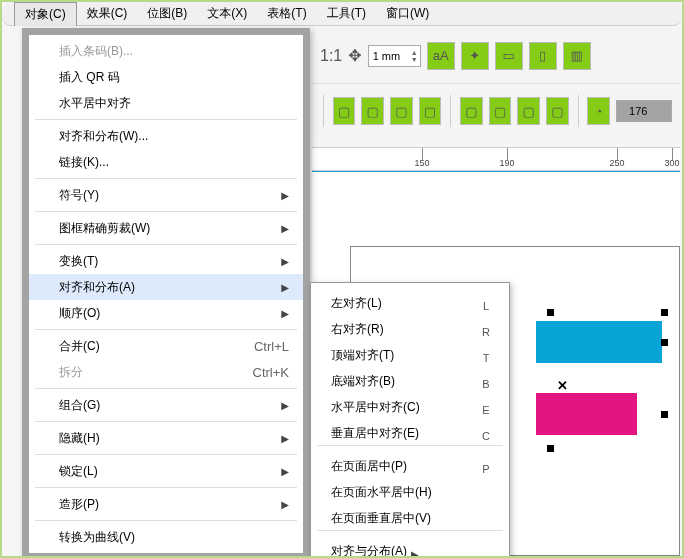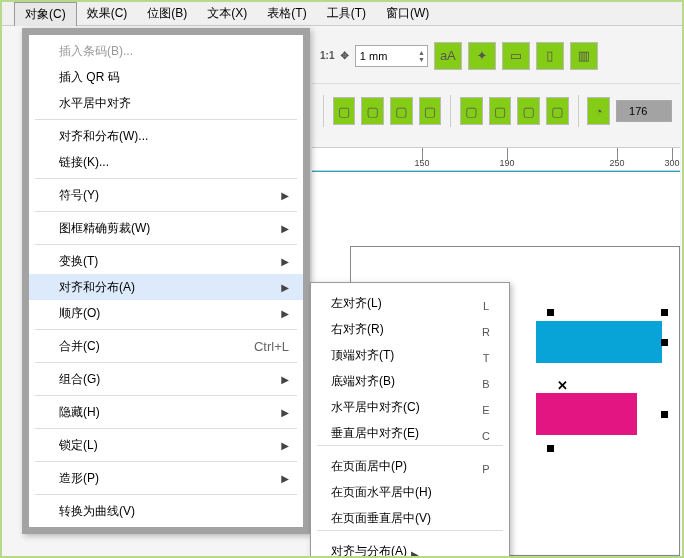--- a/index.html
+++ b/index.html
@@ -1,33 +1,33 @@
 <!DOCTYPE html>
 <html><head>
 <meta charset="utf-8">
 <style>
   * { box-sizing: border-box; margin: 0; padding: 0; font-family: "Microsoft YaHei", "SimSun", sans-serif; }
   html, body { width: 684px; height: 558px; overflow: hidden; }
   body { background: #f5f5f5; border: 2px solid #b7d98a; position: relative; }
 
   .menubar {
     display: flex; background: #f0f0f0; border-bottom: 1px solid #ccc;
-    height: 24px; align-items: center; padding-left: 12px; font-size: 12px;
+    height: 24px; align-items: center; padding-left: 12px; font-size: 12px; border-radius: 9px;
   }
   .menubar .item { padding: 3px 10px; cursor: default; }
   .menubar .item.active { background: #e8e8e8; border: 1px solid #999; border-bottom: none; }
 
   .toolbar-area {
     position: absolute; left: 310px; top: 26px; right: 2px; height: 110px;
     background: #f4f4f4;
   }
   .toolbar-row { display: flex; align-items: center; height: 55px; gap: 6px; padding: 4px 8px; }
   .tb-btn { width: 28px; height: 28px; border: 1px solid #bbb; background: #84cc16; display:flex; align-items:center; justify-content:center; font-size: 13px; color:#555; }
   .tb-sep { width: 1px; height: 32px; background: #ccc; margin: 0 3px; }
-  .spin { width: 73px; height: 22px; border: 1px solid #aaa; background: #fff; font-size: 11px; padding-left: 4px; display:flex; align-items:center; }
+  .spin { width: 53px; height: 22px; border: 1px solid #aaa; background: #fff; font-size: 11px; padding-left: 4px; display:flex; align-items:center; }
   .spin .arrows { margin-left: auto; display:flex; flex-direction:column; font-size:7px; line-height:7px; color:#666; padding-right:2px;}
   .num-box { width: 56px; height: 22px; border:1px solid #aaa; background:#a3a3a3; font-size:11px; padding:2px 12px; }
 
   .ruler-h {
     position: absolute; left: 310px; top: 145px; right: 2px; height: 24px;
     background: #fff; border-top: 1px solid #ccc; border-bottom: 1px solid #ccc;
     font-size: 9px; color: #444;
   }
   .ruler-h .tick { position: absolute; top: 0; width: 1px; height: 8px; background: #888; }
   .ruler-h .tick.major { height: 12px; }
@@ -64,21 +64,21 @@
   .submenu {
     position:absolute; left: 308px; top: 280px; width: 200px;
     background:#fff; border:1px solid #999; box-shadow: 2px 2px 6px rgba(0,0,0,0.25);
     font-size:12px; padding:3px 0;
   }
   .submenu .mi { display:flex; align-items:flex-end; height:26px; padding:0 14px 0 20px; }
   .submenu .mi .key { margin-left:auto; color:#555; font-size:11px; width:18px; text-align:center; }
   .submenu .mi .arrow { margin-left:4px; font-size:10px; color:#444; }
   .submenu .sep { height:1px; background:#ddd; margin:3px 6px; }
 
-  .small-icons { font-size:10px; color:#555;font-weight:bold; }
+  .small-icons { font-size:16px; color:#555; }
 </style>
 </head>
 <body>
 
 <div class="menubar">
   <div class="item active">对象(C)</div>
   <div class="item">效果(C)</div>
   <div class="item">位图(B)</div>
   <div class="item">文本(X)</div>
   <div class="item">表格(T)</div>
@@ -180,20 +180,24 @@
     </div>
   <div class="mi">
       <span>顺序(O)</span>
       <span class="arrow">▶</span>
     </div>
   <div class="sep"></div>
   <div class="mi">
       <span>合并(C)</span>
       <span class="shortcut">Ctrl+L</span>
     </div>
+  <div class="mi disabled">
+      <span>拆分</span>
+      <span class="shortcut">Ctrl+K</span>
+    </div>
   <div class="sep"></div>
   <div class="mi">
       <span>组合(G)</span>
       <span class="arrow">▶</span>
     </div>
   <div class="sep"></div>
   <div class="mi">
       <span>隐藏(H)</span>
       <span class="arrow">▶</span>
     </div>

